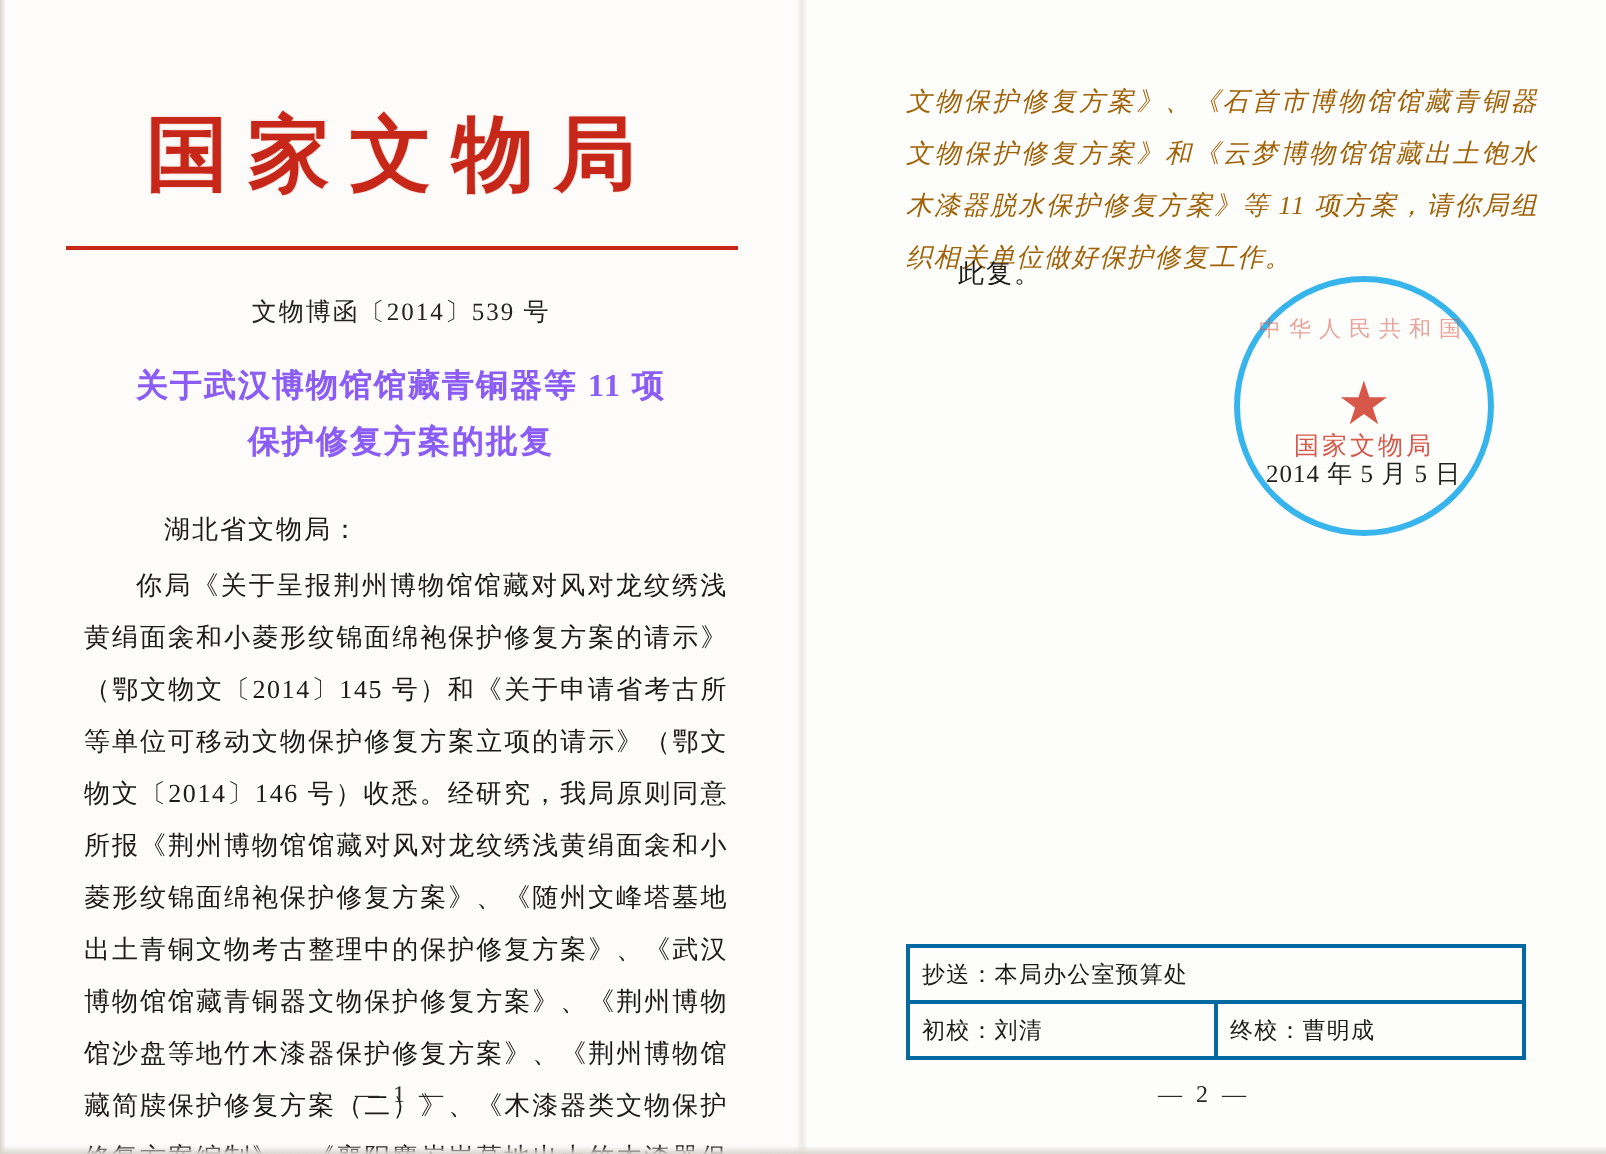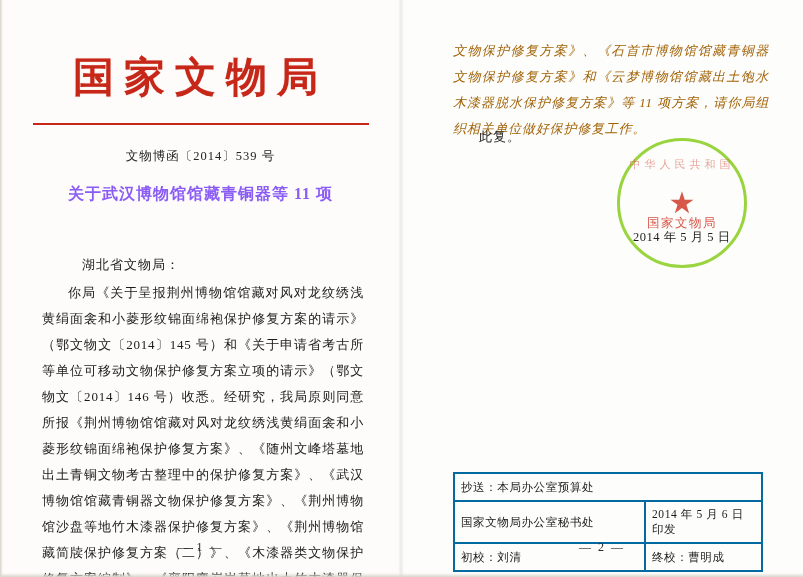--- a/index.html
+++ b/index.html
@@ -112,21 +112,21 @@
     position: absolute;
     left: 78px; top: 128px;
     font-size: 13px;
     color: #1b1b1b;
     letter-spacing: 1px;
   }
   .seal {
     position: absolute;
     left: 216px; top: 138px;
     width: 124px; height: 124px;
-    border: 3px solid #84cc16;
+    border: 3px solid #0ea5e9;
     border-radius: 50%;
     color: #cf3322;
     opacity: 0.82;
   }
   .seal-star {
     position: absolute;
     left: 50%; top: 50%;
     transform: translate(-50%, -50%);
     font-size: 30px;
     color: #cf3322;
@@ -216,20 +216,21 @@
 
   <div class="left-page">
 
     <div class="letterhead">国家文物局</div>
     <div class="letterhead-rule"></div>
 
     <div class="doc-number">文物博函〔2014〕539 号</div>
 
     <div class="doc-title">
       <div>关于武汉博物馆馆藏青铜器等 11 项</div>
+      <div>保护修复方案的批复</div>
     </div>
 
     <div class="addressee">湖北省文物局：</div>
 
     <div class="body-left">
       <span class="indent">你局《关于呈报荆州博物馆馆藏对风对龙纹绣浅黄绢面衾和小菱形纹锦面绵袍保护修复方案的请示》（鄂文物文〔2014〕145 号）和《关于申请省考古所等单位可移动文物保护修复方案立项的请示》（鄂文物文〔2014〕146 号）收悉。经研究，我局原则同意所报《荆州博物馆馆藏对风对龙纹绣浅黄绢面衾和小菱形纹锦面绵袍保护修复方案》、《随州文峰塔墓地出土青铜文物考古整理中的保护修复方案》、《武汉博物馆馆藏青铜器文物保护修复方案》、《荆州博物馆沙盘等地竹木漆器保护修复方案》、《荆州博物馆藏简牍保护修复方案（二）》、《木漆器类文物保护修复方案编制》、《襄阳麖岽岗墓地出土竹木漆器保护修复方案》、《涌水县博物馆藏古蕃基本保护修复方案》、《黄州区博物馆馆藏木漆器</span>
     </div>
 
     <div class="page-num">— 1 —</div>
   </div>
@@ -246,24 +247,20 @@
       <div class="seal-text">国家文物局</div>
     </div>
 
     <div class="seal-date">2014 年 5 月 5 日</div>
 
 
     <table class="foot-table">
       <tbody>
           <tr>
         <td colspan="2">抄送：本局办公室预算处</td>
-      </tr>
-      <tr>
-        <td class="wide">国家文物局办公室秘书处</td>
-        <td>2014 年 5 月 6 日印发</td>
       </tr>
       <tr>
         <td class="half">初校：刘清</td>
         <td class="half">终校：曹明成</td>
       </tr>
     </tbody>
       </table>
 
     <div class="page-num">— 2 —</div>
   </div>

